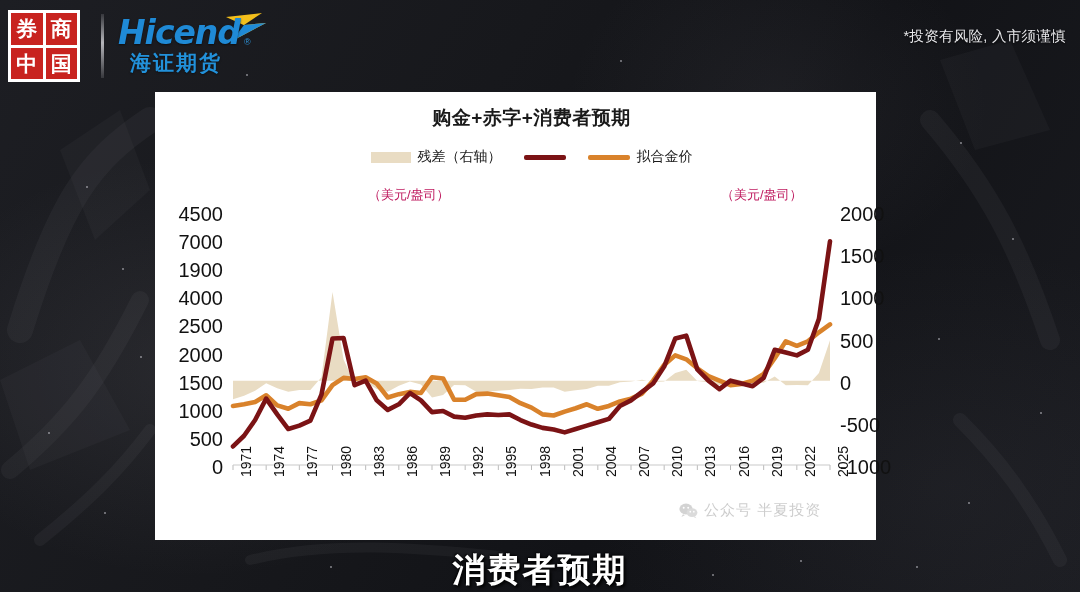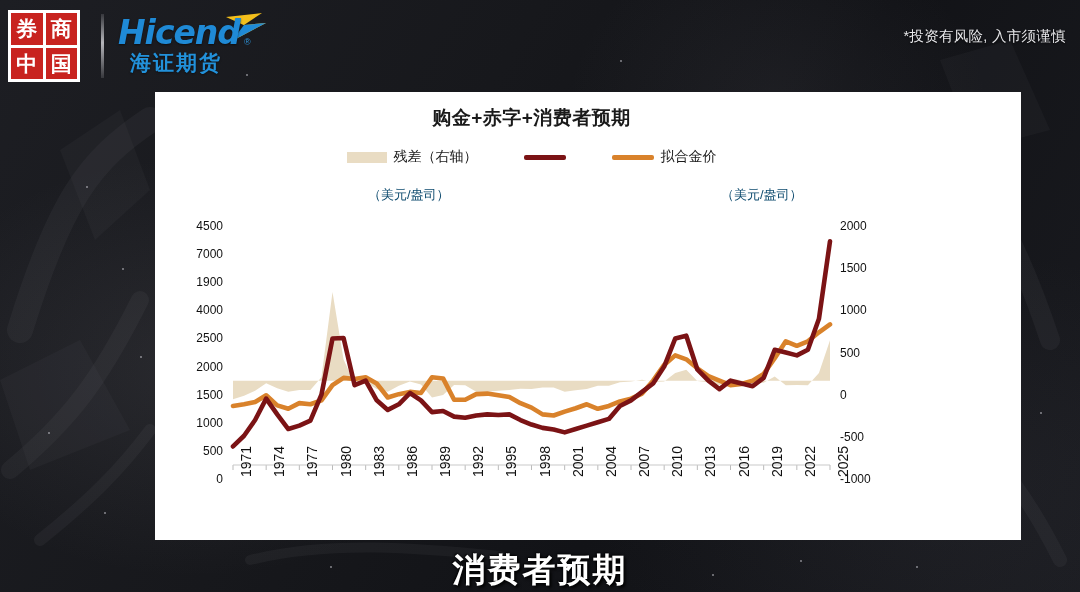--- a/index.html
+++ b/index.html
@@ -62,45 +62,45 @@
     text-shadow:0 1px 2px rgba(0,0,0,.45);
   }
   #disclaimer{
     position:absolute; right:14px; top:27px;
     font-size:14.5px; color:#e9e9ec; letter-spacing:.3px;
     white-space:nowrap;
     text-shadow:0 1px 2px rgba(0,0,0,.8);
   }
   
   #chart-card{
-    position:absolute; left:155px; top:92px; width:866px; height:448px;
+    position:absolute; left:155px; top:92px; width:721px; height:448px;
     background:#ffffff;
   }
   #chart-title{
     position:absolute; left:0; top:13px; width:753px;
     text-align:center; font-size:19px; font-weight:700; color:#1a1a1a;
     letter-spacing:.5px;
   }
   
   #legend{
     position:absolute; left:0; top:54px; width:753px; height:22px;
-    display:flex; align-items:center; justify-content:center; gap:46px;
+    display:flex; align-items:center; justify-content:center; gap:22px;
   }
   .legend-item{ display:flex; align-items:center; gap:7px; }
   .legend-swatch-band{ width:40px; height:11px; background:#e9dcc3; }
   .legend-swatch-line{ width:42px; height:5px; border-radius:2px; }
   .legend-label{ font-size:14px; color:#1a1a1a; white-space:nowrap; }
   
-  .axis-unit{ position:absolute; font-size:13px; color:#0c4a6e; white-space:nowrap; }
+  .axis-unit{ position:absolute; font-size:13px; color:#be185d; white-space:nowrap; }
   #unit-left{ left:213px; top:94px; }
   #unit-right{ left:566px; top:94px; }
   
   .ytick{
-    position:absolute; font-size:12px; color:#111; text-align:right;
-    width:52px; line-height:1;margin-top:16px;
+    position:absolute; font-size:20px; color:#111; text-align:right;
+    width:52px; line-height:1;
   }
   .ytick.right{ text-align:left; }
   .xtick{
     position:absolute; font-size:14px; color:#111; line-height:1;
     transform-origin:left top; transform:rotate(-90deg);
     white-space:nowrap;
   }
   #plot-svg{ position:absolute; left:0; top:0; }
   
   #watermark{
@@ -220,20 +220,33 @@
       <line x1="575.5" y1="373" x2="575.5" y2="378" stroke="#bbb" stroke-width="1"></line>
       <line x1="608.6666666666666" y1="373" x2="608.6666666666666" y2="378" stroke="#bbb" stroke-width="1"></line>
       <line x1="641.8333333333334" y1="373" x2="641.8333333333334" y2="378" stroke="#bbb" stroke-width="1"></line>
       <line x1="675" y1="373" x2="675" y2="378" stroke="#bbb" stroke-width="1"></line>
       <line x1="78" y1="373" x2="675" y2="373" stroke="#c9c9c9" stroke-width="1.2"></line>
       <path d="M78.00 307.22 L89.06 303.85 L100.11 298.79 L111.17 291.20 L122.22 296.26 L133.28 299.63 L144.33 297.94 L155.39 297.94 L166.44 285.29 L177.50 200.12 L188.56 267.58 L199.61 291.20 L210.67 290.35 L221.72 297.10 L232.78 299.63 L243.83 293.73 L254.89 289.51 L265.94 292.46 L277.00 305.53 L288.06 303.00 L299.11 292.88 L310.17 293.31 L321.22 299.63 L332.28 299.63 L343.33 298.79 L354.39 297.94 L365.44 296.68 L376.50 297.10 L387.56 295.41 L398.61 295.41 L409.67 299.63 L420.72 298.37 L431.78 297.10 L442.83 293.73 L453.89 293.73 L464.94 290.35 L476.00 289.51 L487.06 287.82 L498.11 289.93 L509.17 289.51 L520.22 281.08 L531.28 277.70 L542.33 289.09 L553.39 290.35 L564.44 293.31 L575.50 286.56 L586.56 288.25 L597.61 291.62 L608.67 290.77 L619.72 284.45 L630.78 293.31 L641.83 292.88 L652.89 293.31 L663.94 281.08 L675.00 248.19 L675.00 288.67 L78.00 288.67 Z" fill="#e9dcc3" stroke="none"></path>
       <path d="M78.00 313.97 L89.06 312.28 L100.11 310.03 L111.17 303.28 L122.22 313.40 L133.28 316.78 L144.33 311.16 L155.39 312.28 L166.44 308.34 L177.50 293.16 L188.56 285.86 L199.61 286.98 L210.67 285.29 L221.72 291.48 L232.78 305.53 L243.83 302.16 L254.89 299.91 L265.94 301.04 L277.00 285.29 L288.06 286.42 L299.11 307.78 L310.17 307.78 L321.22 302.16 L332.28 301.60 L343.33 303.28 L354.39 304.97 L365.44 311.16 L376.50 315.65 L387.56 322.40 L398.61 323.52 L409.67 319.59 L420.72 316.22 L431.78 312.28 L442.83 316.78 L453.89 313.97 L464.94 309.47 L476.00 306.66 L487.06 301.60 L498.11 288.67 L509.17 272.92 L520.22 263.37 L531.28 267.30 L542.33 276.30 L553.39 284.17 L564.44 288.67 L575.50 293.16 L586.56 292.04 L597.61 288.67 L608.67 281.92 L619.72 266.18 L630.78 249.31 L641.83 253.81 L652.89 249.31 L663.94 240.32 L675.00 232.44 " fill="none" stroke="#d9822b" stroke-width="4.6" stroke-linejoin="round" stroke-linecap="round"></path>
       <path d="M78.00 354.45 L89.06 343.76 L100.11 328.02 L111.17 306.66 L122.22 322.40 L133.28 337.02 L144.33 333.64 L155.39 328.58 L166.44 302.72 L177.50 246.50 L188.56 245.94 L199.61 293.16 L210.67 288.67 L221.72 308.34 L232.78 317.90 L243.83 312.28 L254.89 301.04 L265.94 308.34 L277.00 320.15 L288.06 319.03 L299.11 324.65 L310.17 325.77 L321.22 323.52 L332.28 322.40 L343.33 322.96 L354.39 322.40 L365.44 328.02 L376.50 332.52 L387.56 335.89 L398.61 337.58 L409.67 340.39 L420.72 337.02 L431.78 333.64 L442.83 330.27 L453.89 326.90 L464.94 313.97 L476.00 308.34 L487.06 299.91 L498.11 291.48 L509.17 274.61 L520.22 246.50 L531.28 243.69 L542.33 277.42 L553.39 288.67 L564.44 297.10 L575.50 288.67 L586.56 291.48 L597.61 294.29 L608.67 285.86 L619.72 257.74 L630.78 260.56 L641.83 263.37 L652.89 257.74 L663.94 226.82 L675.00 149.24 " fill="none" stroke="#7b1315" stroke-width="4.6" stroke-linejoin="round" stroke-linecap="round"></path>
     </svg>
 
+  <div id="watermark">
+    <svg width="19" height="16" viewBox="0 0 19 16">
+      <ellipse cx="7" cy="6" rx="6.6" ry="5.4" fill="#6f6f6f"></ellipse>
+      <path d="M4 11.2 L2.4 14 L5.8 12.3 Z" fill="#6f6f6f"></path>
+      <circle cx="4.7" cy="4.8" r="1" fill="#ffffff"></circle>
+      <circle cx="9.2" cy="4.8" r="1" fill="#ffffff"></circle>
+      <ellipse cx="13" cy="9.6" rx="5.4" ry="4.4" fill="#8a8a8a"></ellipse>
+      <path d="M15.8 13.1 L17.4 15.3 L14.6 14.1 Z" fill="#8a8a8a"></path>
+      <circle cx="11.3" cy="8.7" r=".85" fill="#ffffff"></circle>
+      <circle cx="14.8" cy="8.7" r=".85" fill="#ffffff"></circle>
+    </svg>
+    <span class="wm-text">公众号 半夏投资</span>
+  </div>
 
 <div class="ytick" style="left: 16px; top: 365px;">0</div>
     <div class="ytick" style="left: 16px; top: 336.889px;">500</div>
     <div class="ytick" style="left: 16px; top: 308.778px;">1000</div>
     <div class="ytick" style="left: 16px; top: 280.667px;">1500</div>
     <div class="ytick" style="left: 16px; top: 252.556px;">2000</div>
     <div class="ytick" style="left: 16px; top: 224.444px;">2500</div>
     <div class="ytick" style="left: 16px; top: 196.333px;">4000</div>
     <div class="ytick" style="left: 16px; top: 168.222px;">1900</div>
     <div class="ytick" style="left: 16px; top: 140.111px;">7000</div>

